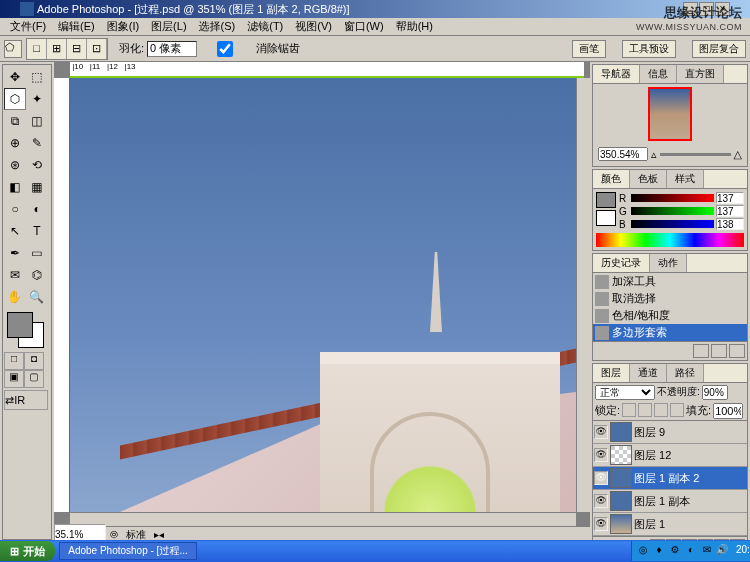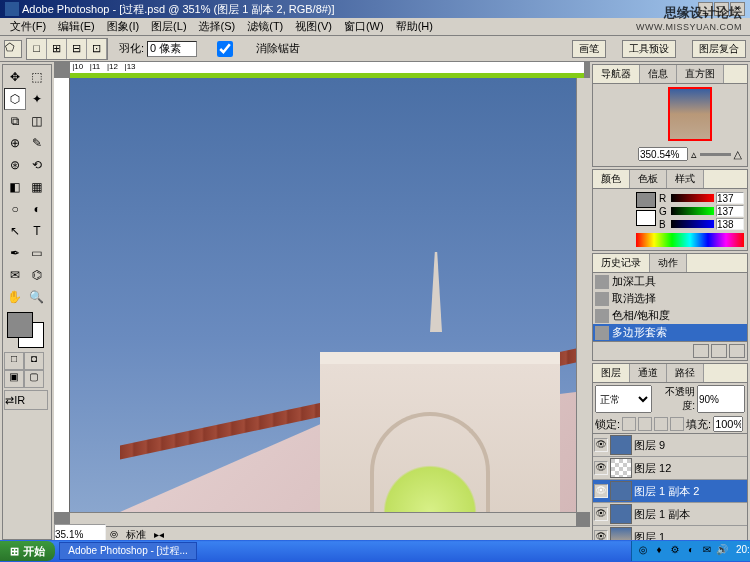--- a/index.html
+++ b/index.html
@@ -1,18 +1,18 @@
 <!DOCTYPE html>
 <html><head>
 <meta charset="utf-8">
 <style>
 * { margin: 0; padding: 0; box-sizing: border-box; font-family: "Microsoft YaHei", Arial, sans-serif; font-size: 11px; }
 body { width: 750px; height: 562px; background: #d4d0c8; overflow: hidden; position: relative; }
 
-.titlebar { height: 18px; background: linear-gradient(to right, #0a246a, #a6caf0); color: #fff; display: flex; align-items: center; padding: 0 5px; }
+.titlebar { height: 18px; background: linear-gradient(to right, #0a246a, #a6caf0); color: #fff; display: flex; align-items: center; padding: 0 20px; }
 .titlebar .icon { width: 14px; height: 14px; background: #2b5797; margin-right: 3px; display: inline-block; }
 .titlebar .title { flex: 1; font-size: 11px; }
 .titlebar .winbtn { width: 15px; height: 14px; background: #d4d0c8; border: 1px solid #808080; margin-left: 1px; text-align: center; line-height: 11px; color: #000; font-size: 10px; }
 
 .menubar { height: 18px; background: #d4d0c8; display: flex; align-items: center; padding-left: 4px; border-bottom: 1px solid #808080; }
 .menubar span { padding: 0 6px; cursor: default; }
 
 .optbar { height: 26px; background: #d4d0c8; display: flex; align-items: center; border-bottom: 1px solid #808080; padding: 0 4px; }
 .optbar .lasso-ic { width: 18px; height: 18px; border: 1px solid #808080; background: #ece9d8; margin-right: 4px; }
 .optbar .grp { display: flex; border: 1px solid #808080; background: #ece9d8; margin-right: 8px; }
@@ -29,41 +29,41 @@
 .toolbox .tool { width: 22px; height: 22px; border: 1px solid #d4d0c8; display: flex; align-items: center; justify-content: center; font-size: 12px; }
 .toolbox .tool.sel { background: #fff; border: 1px inset #808080; }
 .toolbox .swatches { width: 44px; height: 36px; position: relative; margin-top: 4px; }
 .toolbox .sw-fg { position: absolute; width: 26px; height: 26px; background: #898989; border: 1px solid #000; top: 0; left: 3px; }
 .toolbox .sw-bg { position: absolute; width: 26px; height: 26px; background: #fff; border: 1px solid #000; top: 10px; left: 14px; }
 .toolbox .modebtns { width: 44px; display: flex; flex-wrap: wrap; margin-top: 4px; }
 .toolbox .modebtns > div { width: 20px; height: 18px; border: 1px solid #999; text-align: center; font-size: 10px; }
 .toolbox .jump { width: 44px; height: 20px; border: 1px solid #999; margin-top: 2px; text-align: left; line-height: 18px; font-size: 11px; }
 
 .canvas-wrap { flex: 1; position: relative; background: #808080; overflow: hidden; }
-.rulers-h { position: absolute; top: 0; left: 16px; right: 6px; height: 16px; background: #fff; border-bottom: 5px solid #84cc16; font-size: 8px; }
+.rulers-h { position: absolute; top: 0; left: 16px; right: 6px; height: 16px; background: #fff; border-bottom: 2px solid #84cc16; font-size: 8px; }
 .rulers-v { position: absolute; top: 16px; left: 0; bottom: 30px; width: 16px; background: #fff; border-right: 1px solid #666; font-size: 8px; }
 .canvas { position: absolute; top: 16px; left: 16px; right: 14px; bottom: 30px; background: linear-gradient(to bottom, #4a6fa5 0%, #6a8bbf 60%, #8aa6ce 100%); overflow: hidden; }
 .building { position: absolute; bottom: 0; left: 50px; right: 0; height: 260px; }
 .roof { position: absolute; top: 60px; left: 0; right: 0; height: 200px; background: linear-gradient(135deg, #e8d5d5, #d4b8b8); clip-path: polygon(0 100%, 100% 100%, 100% 40%, 45% 55%); }
 .facade { position: absolute; top: 100px; left: 200px; width: 240px; height: 220px; background: linear-gradient(to bottom, #e8ddd5, #d8ccc0); border-top: 12px solid #f0e8e0; }
 .spire { position: absolute; top: 0; left: 310px; width: 12px; height: 80px; background: #d8d0c8; clip-path: polygon(40% 0, 60% 0, 100% 100%, 0 100%); }
 .arch { position: absolute; bottom: 0; left: 250px; width: 120px; height: 100px; background: radial-gradient(circle at 50% 100%, #d8f088 0%, #c0e060 40%, transparent 42%); border: 4px solid #c8b8a8; border-bottom: none; border-radius: 60px 60px 0 0; }
 .tiles { position: absolute; top: 145px; left: 0; right: 0; height: 14px; background: repeating-linear-gradient(90deg, #8b3a2a 0, #a04a38 12px, #8b3a2a 14px); transform: skewY(-12deg); }
 .scroll-v { position: absolute; top: 16px; right: 0; bottom: 30px; width: 14px; background: #d4d0c8; border-left: 1px solid #808080; }
 .scroll-h { position: absolute; bottom: 16px; left: 16px; right: 14px; height: 14px; background: #d4d0c8; border-top: 1px solid #808080; }
 .status { position: absolute; bottom: 0; left: 0; right: 0; height: 16px; background: #d4d0c8; display: flex; align-items: center; border-top: 1px solid #808080; }
 .status input { width: 52px; height: 21px; border: 1px inset; background: #fff; font-size: 10px; }
 .status .stlbl { padding: 0 4px; font-size: 10px; }
 
 .panels { width: 160px; display: flex; flex-direction: column; gap: 2px; padding: 2px; }
 .panel { background: #d4d0c8; border: 1px solid #808080; }
 .panel .tabs { display: flex; background: #ece9d8; border-bottom: 1px solid #808080; }
 .panel .tab { padding: 2px 8px; font-size: 10px; border-right: 1px solid #999; background: #d4d0c8; }
 .panel .tab.act { background: #ece9d8; }
-.panel .body { padding: 3px; margin-left: 40px; }
+.panel .body { padding: 3px; }
 
 .nav-thumb { width: 100%; height: 58px; display: flex; justify-content: center; }
 .nav-thumb .thimg { width: 44px; height: 54px; background: linear-gradient(to bottom, #3a5fa0 0%, #b89878 50%, #c0a890 100%); border: 2px solid #f00; }
 .nav-row { display: flex; align-items: center; gap: 3px; padding: 2px; }
 .nav-row input { width: 50px; height: 14px; font-size: 10px; }
 .nav-row .sld { flex: 1; height: 3px; background: #808080; }
 
 .color-body { display: flex; gap: 3px; }
 .color-sw { display: flex; flex-direction: column; gap: 2px; }
 .color-sw > div { width: 20px; height: 16px; border: 1px solid #000; }
@@ -77,22 +77,22 @@
 .history-body { max-height: 78px; overflow: hidden; }
 .hist-row { display: flex; align-items: center; padding: 1px 2px; gap: 3px; }
 .hist-row.sel { background: #316ac5; color: #fff; }
 .hist-ic { width: 14px; height: 14px; background: #999; }
 .hist-bot { display: flex; justify-content: flex-end; gap: 2px; padding: 2px; border-top: 1px solid #808080; }
 .hist-bot > div { width: 16px; height: 14px; border: 1px solid #808080; }
 
 .layers-top { display: flex; gap: 2px; padding: 2px; }
 .layers-top select { width: 60px; font-size: 10px; }
 .layers-top .op-lbl { font-size: 10px; text-align: right; }
-.layers-top input { width: 48px; font-size: 10px; }
-.layers-lock { display: flex; gap: 2px; padding: 1px 2px; font-size: 10px; align-items: center; border-bottom: 1px solid #808080; }
+.layers-top input { width: 26px; font-size: 10px; }
+.layers-lock { display: flex; gap: 2px; padding: 1px 2px; font-size: 10px; border-bottom: 1px solid #808080; }
 .layers-lock > div { width: 14px; height: 14px; border: 1px solid #999; }
 .layer-row { display: flex; align-items: center; padding: 1px; gap: 2px; border-bottom: 1px solid #999; }
 .layer-row.sel { background: #316ac5; color: #fff; }
 .layer-eye { width: 14px; height: 14px; background: #d4d0c8; border: 1px inset; text-align: center; font-size: 9px; }
 .layer-thumb { width: 22px; height: 20px; background: #4a6fa5; border: 1px solid #666; }
 .layer-thumb.chk { background: repeating-conic-gradient(#fff 0 25%, #ccc 0 50%) 0 0/8px 8px; }
 .layers-bot { display: flex; justify-content: flex-end; gap: 1px; padding: 2px; border-top: 1px solid #808080; }
 .layers-bot > div { width: 15px; height: 14px; border: 1px solid #808080; }
 
 .watermark { position: absolute; top: 4px; right: 8px; color: #000; font-size: 12px; z-index: 100; pointer-events: none; opacity: 0.75; text-align: right; }

